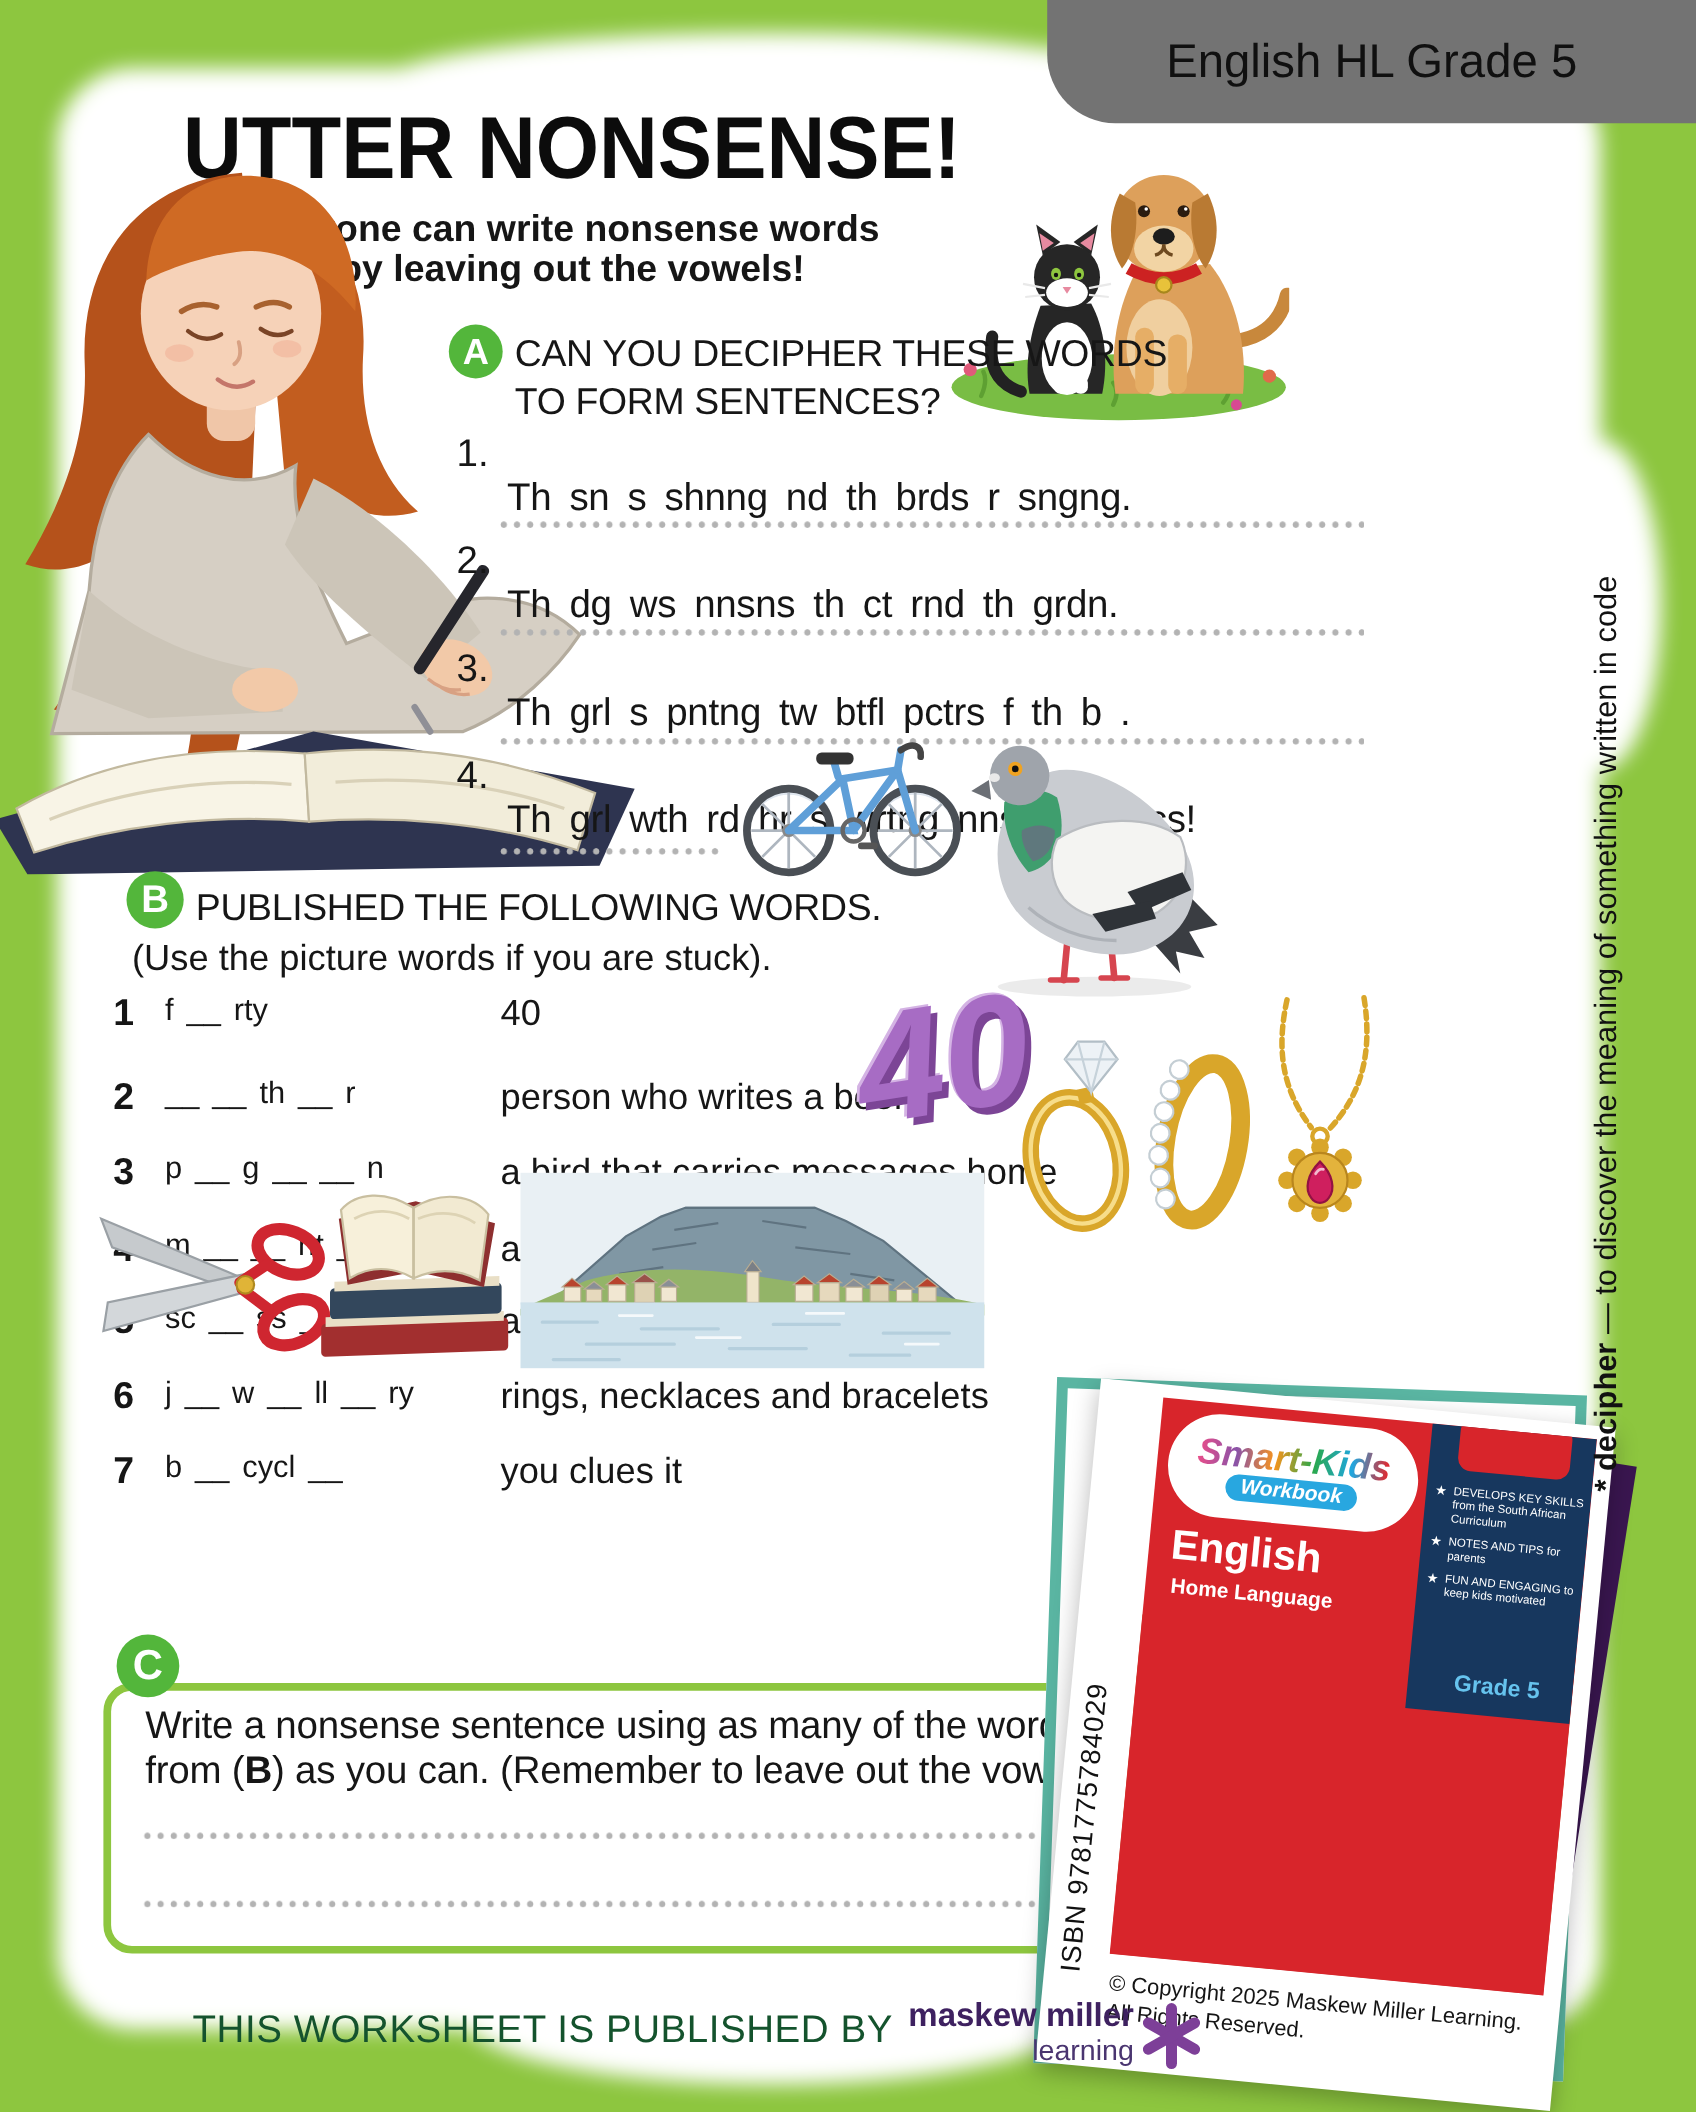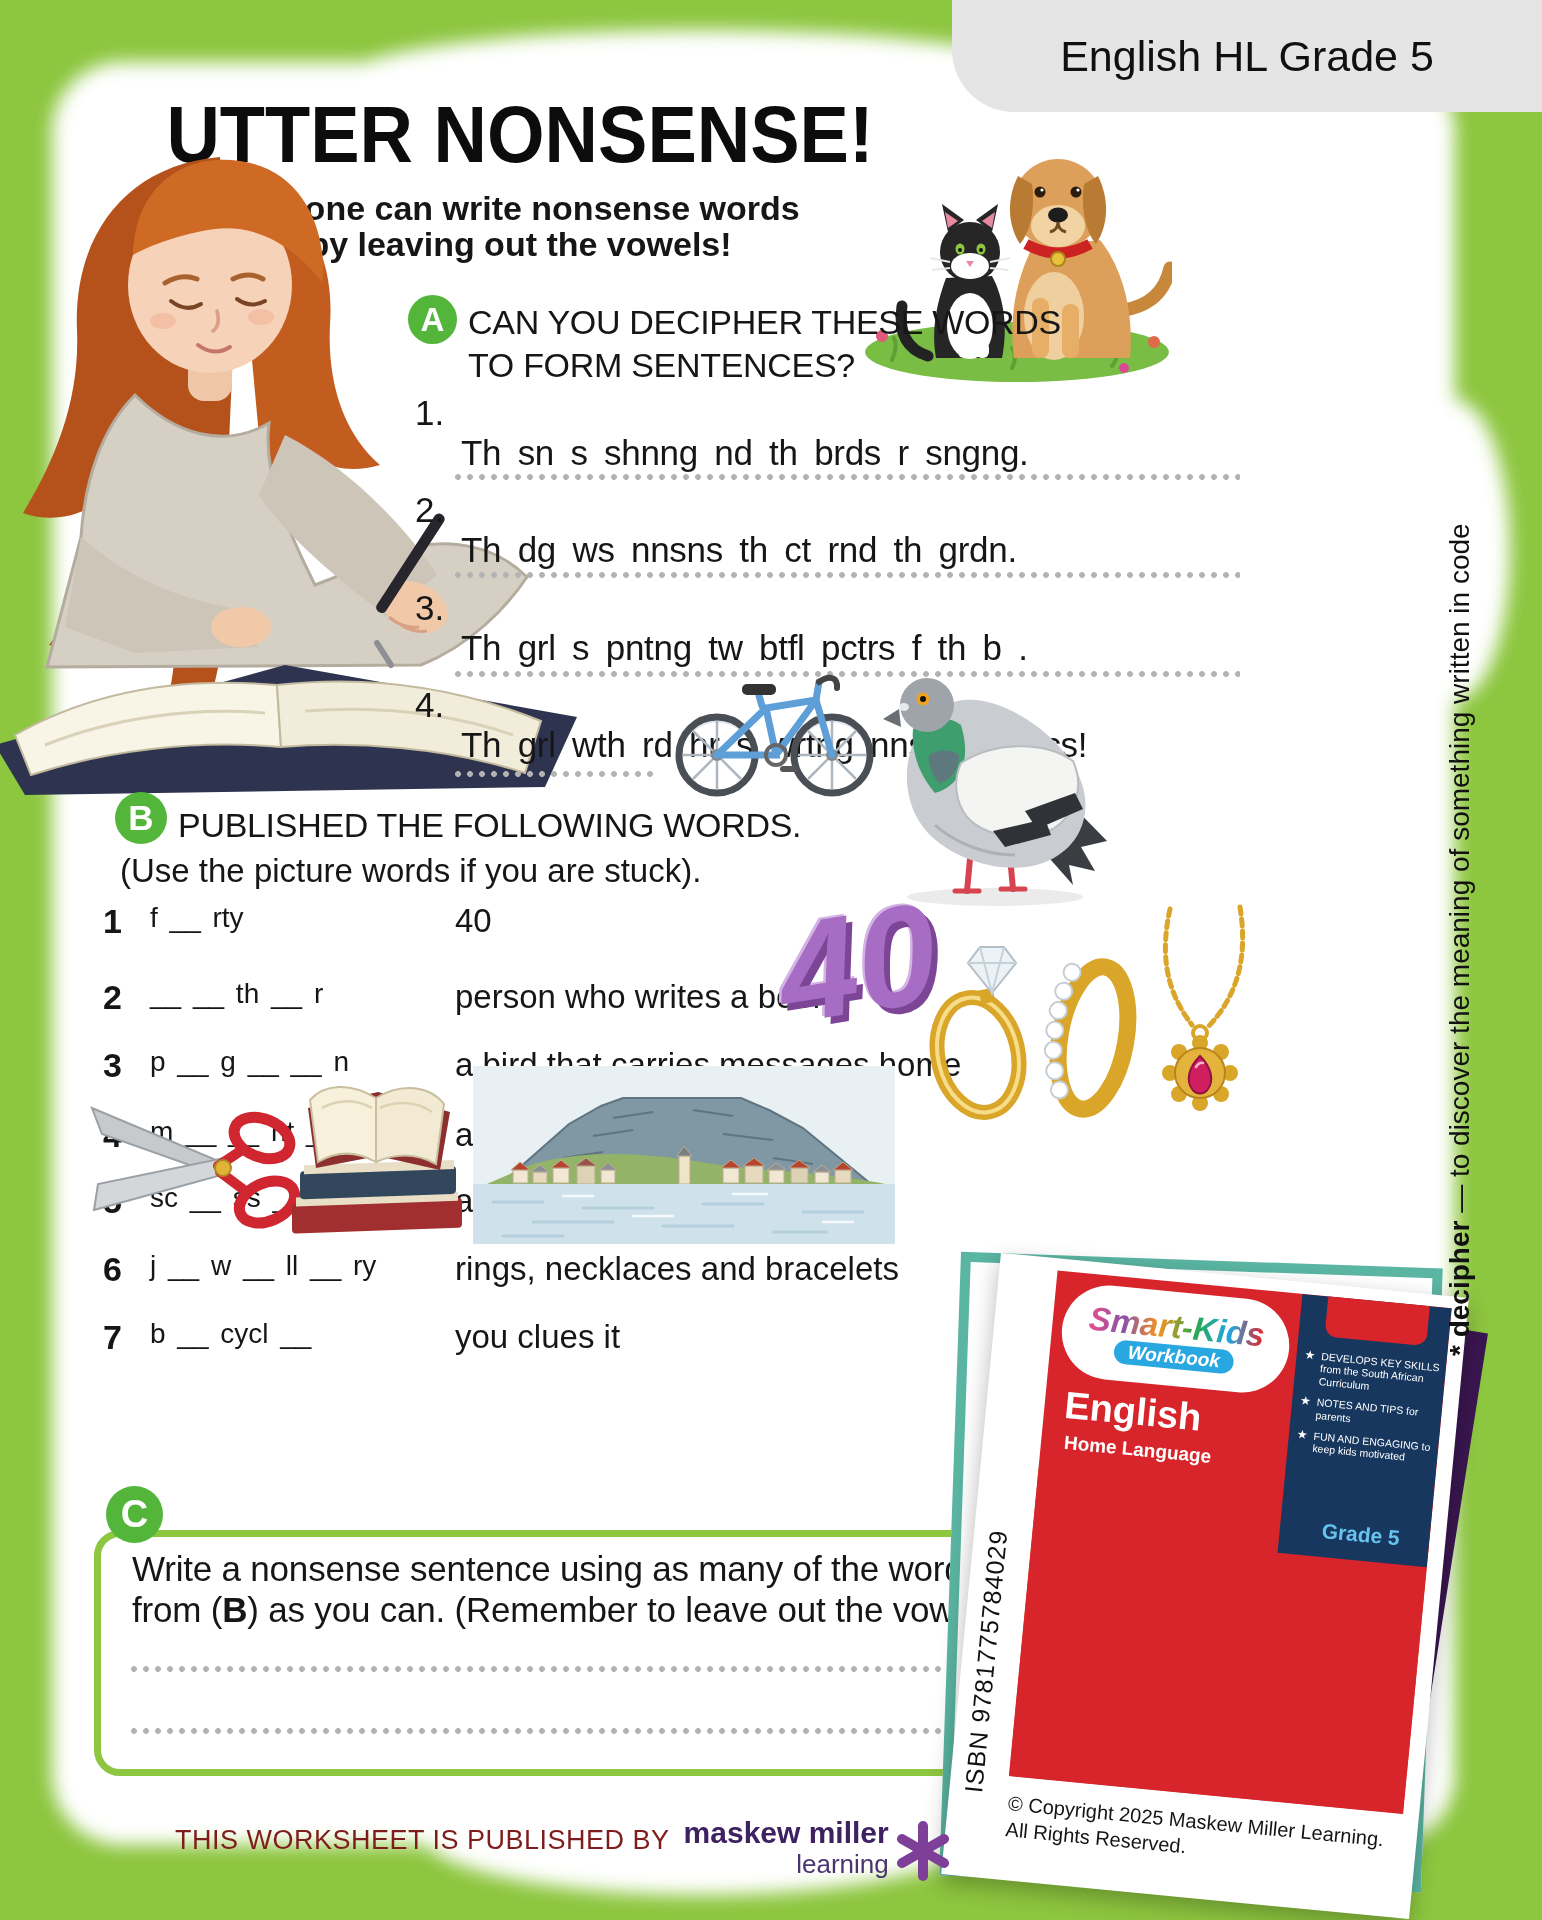--- a/index.html
+++ b/index.html
@@ -30,37 +30,37 @@
   .brand-txt{font-size:33px;font-weight:900;font-style:italic;line-height:1;
      background:linear-gradient(90deg,#e94e8a,#8a53a8,#f7941d,#2aa84a,#1fa7e0,#ed2124);
      -webkit-background-clip:text;background-clip:text;color:transparent;}
   .wb-pill{background:#28a7e0;border-radius:14px;padding:1px 14px;color:#fff;
      font-weight:800;font-style:italic;font-size:19px;}
   .bullet-row{display:flex;gap:6px;margin-bottom:9px;}
   .bullet-star{color:#fff;font-size:12px;line-height:1.1;}
   .bullet-text{color:#fff;font-size:10.5px;line-height:1.18;}
   .isbn{writing-mode:vertical-rl;transform:rotate(180deg);font-size:25px;letter-spacing:1px;color:#111;}
   .copyright{font-size:20px;line-height:1.3;color:#151515;}
-  .footer-prefix{font-size:27px;letter-spacing:.5px;color:#7f1d1d;}
+  .footer-prefix{font-size:35px;letter-spacing:.5px;color:#14532d;}
   .mml-name{font-size:30px;font-weight:800;color:#3e2160;line-height:1;}
   .mml-sub{font-size:26px;color:#4a3570;text-align:right;line-height:1;margin-top:3px;}
 </style>
 </head>
 <body>
 
 <div class="page">
 
   <div class="blob-layer">
     <div class="blob" style="left:52px;top:62px;width:1403px;height:1783px;border-radius:70px;"></div>
     <div class="blob" style="left:340px;top:30px;width:720px;height:100px;border-radius:50%;"></div>
     <div class="blob" style="left:1400px;top:400px;width:110px;height:300px;border-radius:50%;"></div>
     <div class="blob" style="left:420px;top:1770px;width:560px;height:125px;border-radius:50%;"></div>
   </div>
 
-  <div class="abs" style="left:952px;top:0;width:590px;height:112px;background:#e5e5e5;border-bottom-left-radius:62px;
+  <div class="abs" style="left:952px;top:0;width:590px;height:112px;background:#737373;border-bottom-left-radius:62px;
               display:flex;align-items:center;justify-content:center;">
     <span style="font-size:43px;color:#101010;">English HL Grade 5</span>
   </div>
 
   <div class="abs" style="left:165px;top:92px;width:710px;text-align:center;font-size:74px;font-weight:900;
               letter-spacing:0px;transform:scaleY(1.08);white-space:nowrap;color:#0c0c0c;">UTTER NONSENSE!</div>
   <div class="abs" style="left:200px;top:190px;width:640px;text-align:center;font-size:34px;font-weight:700;line-height:1.06;">
     <div>Anyone can write nonsense words</div>
     <div>by leaving out the vowels!</div>
   </div>

